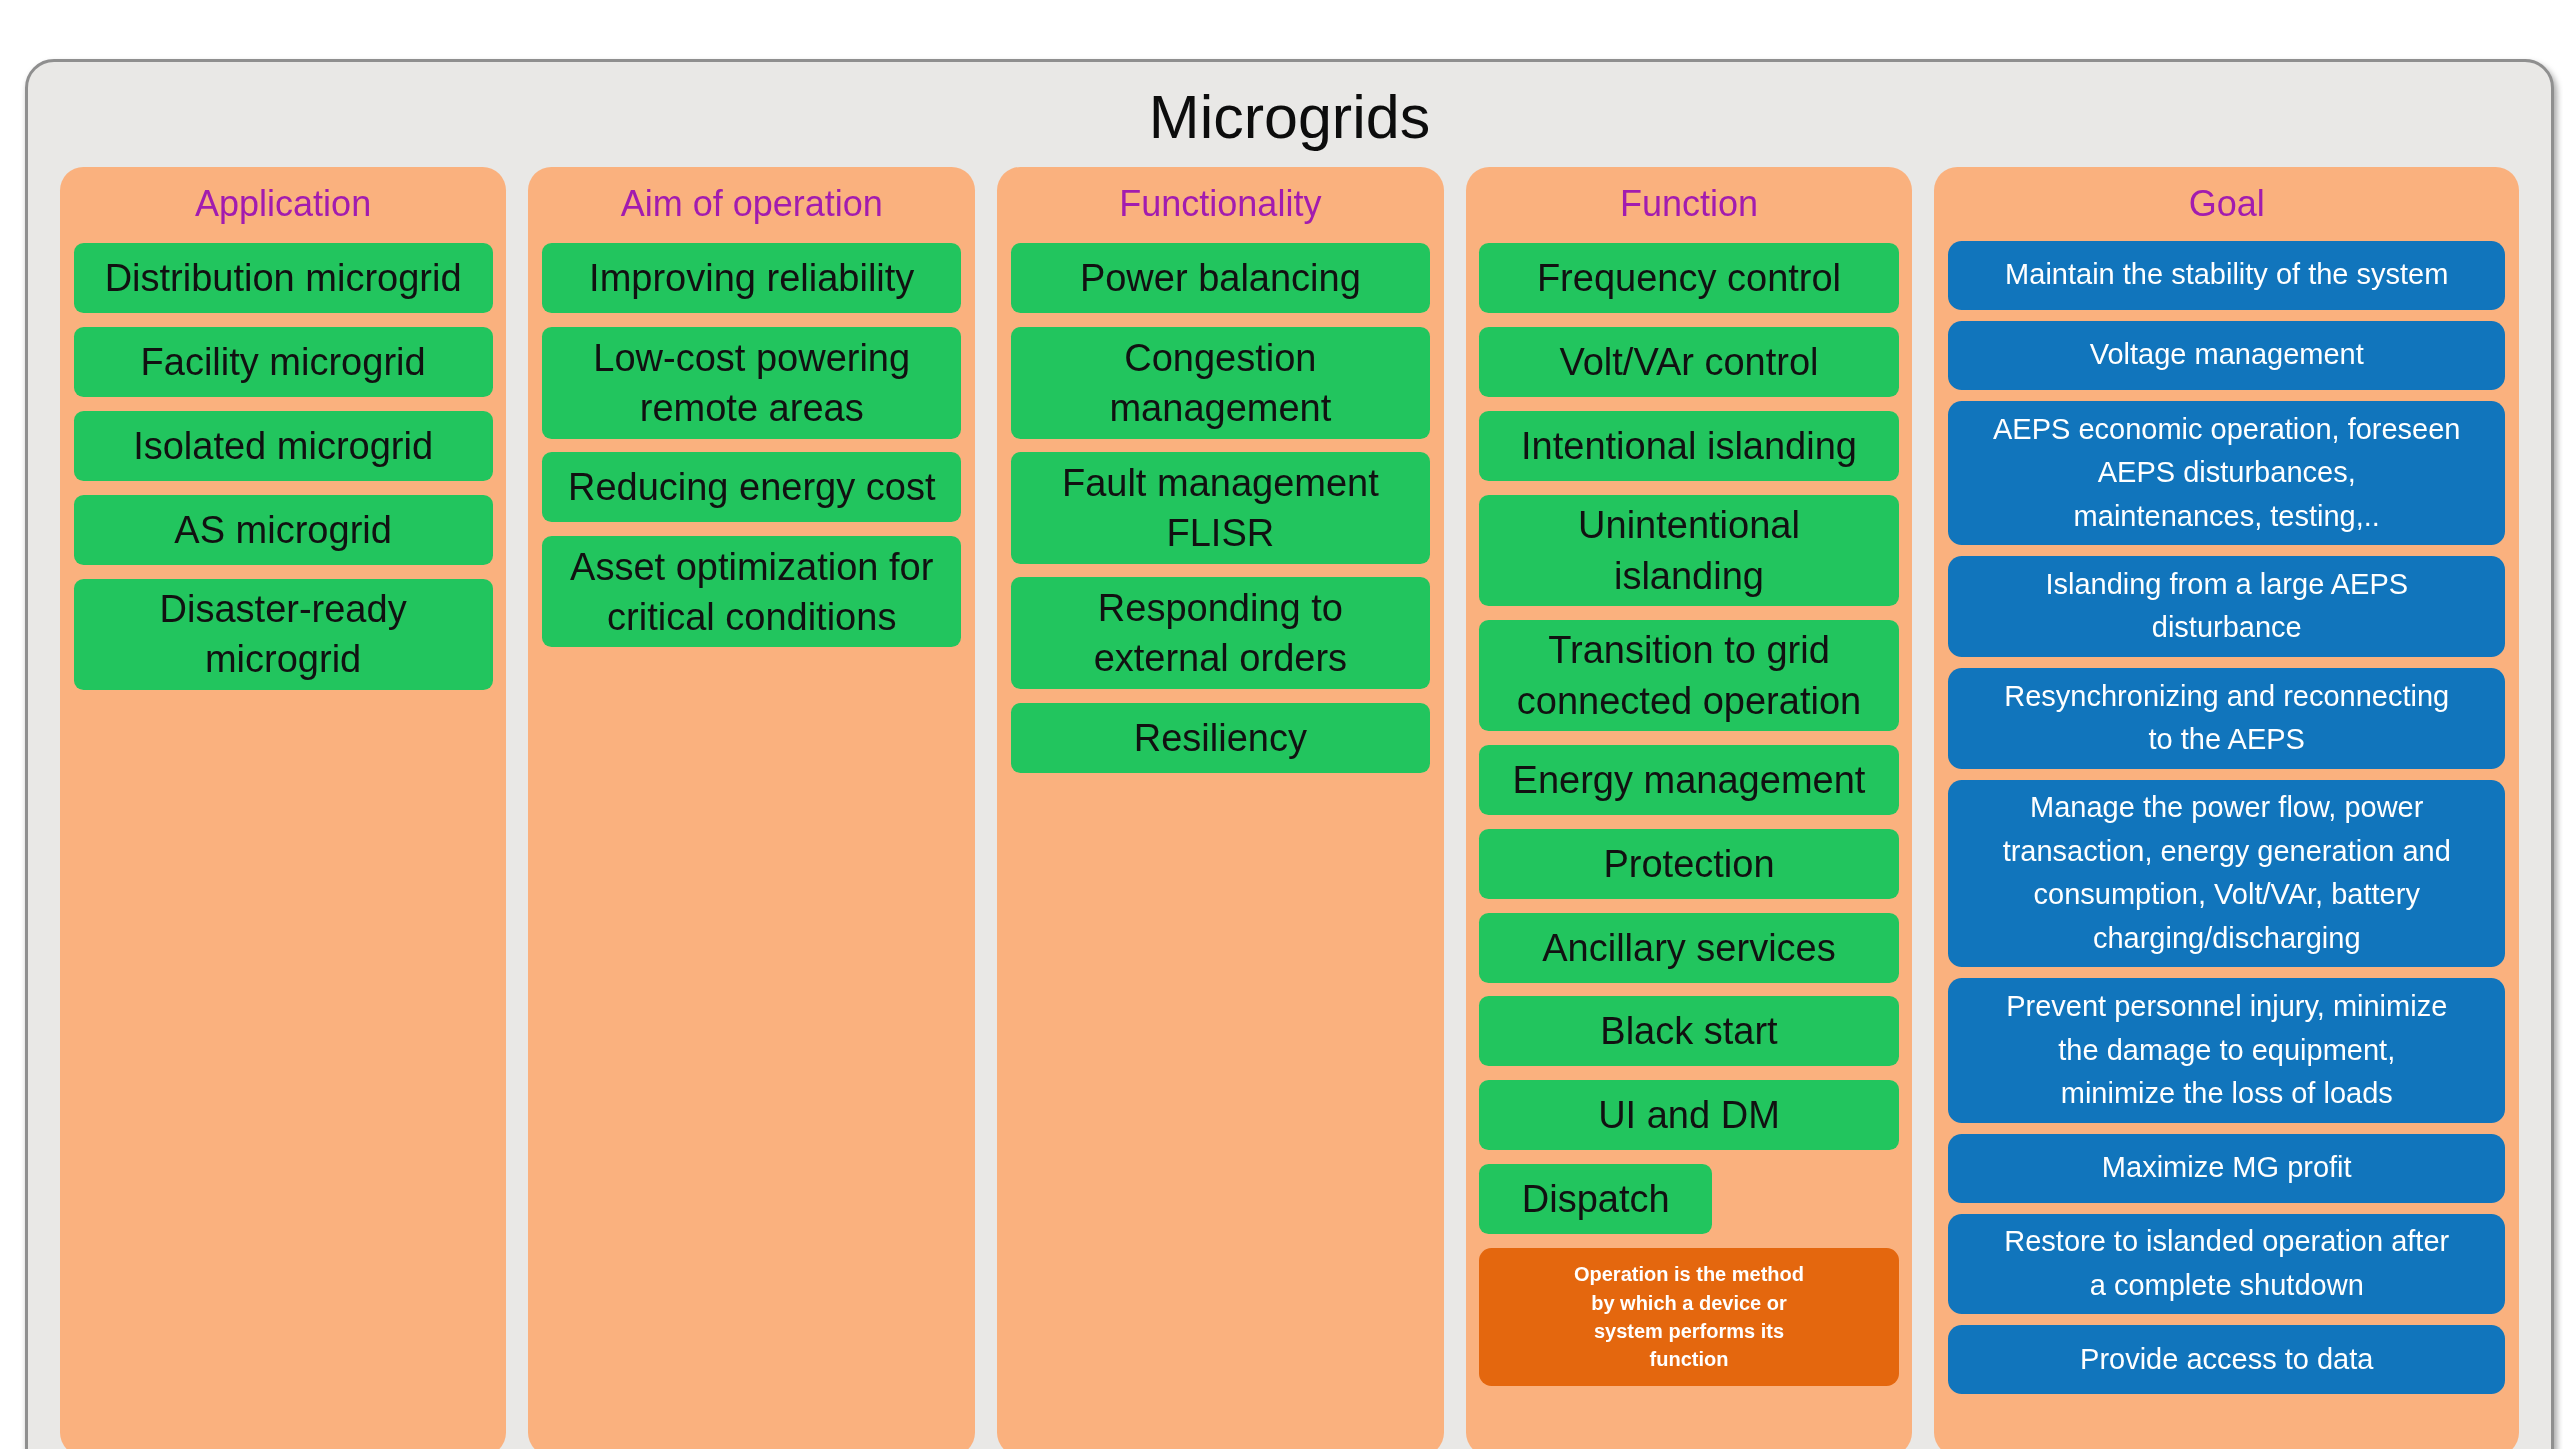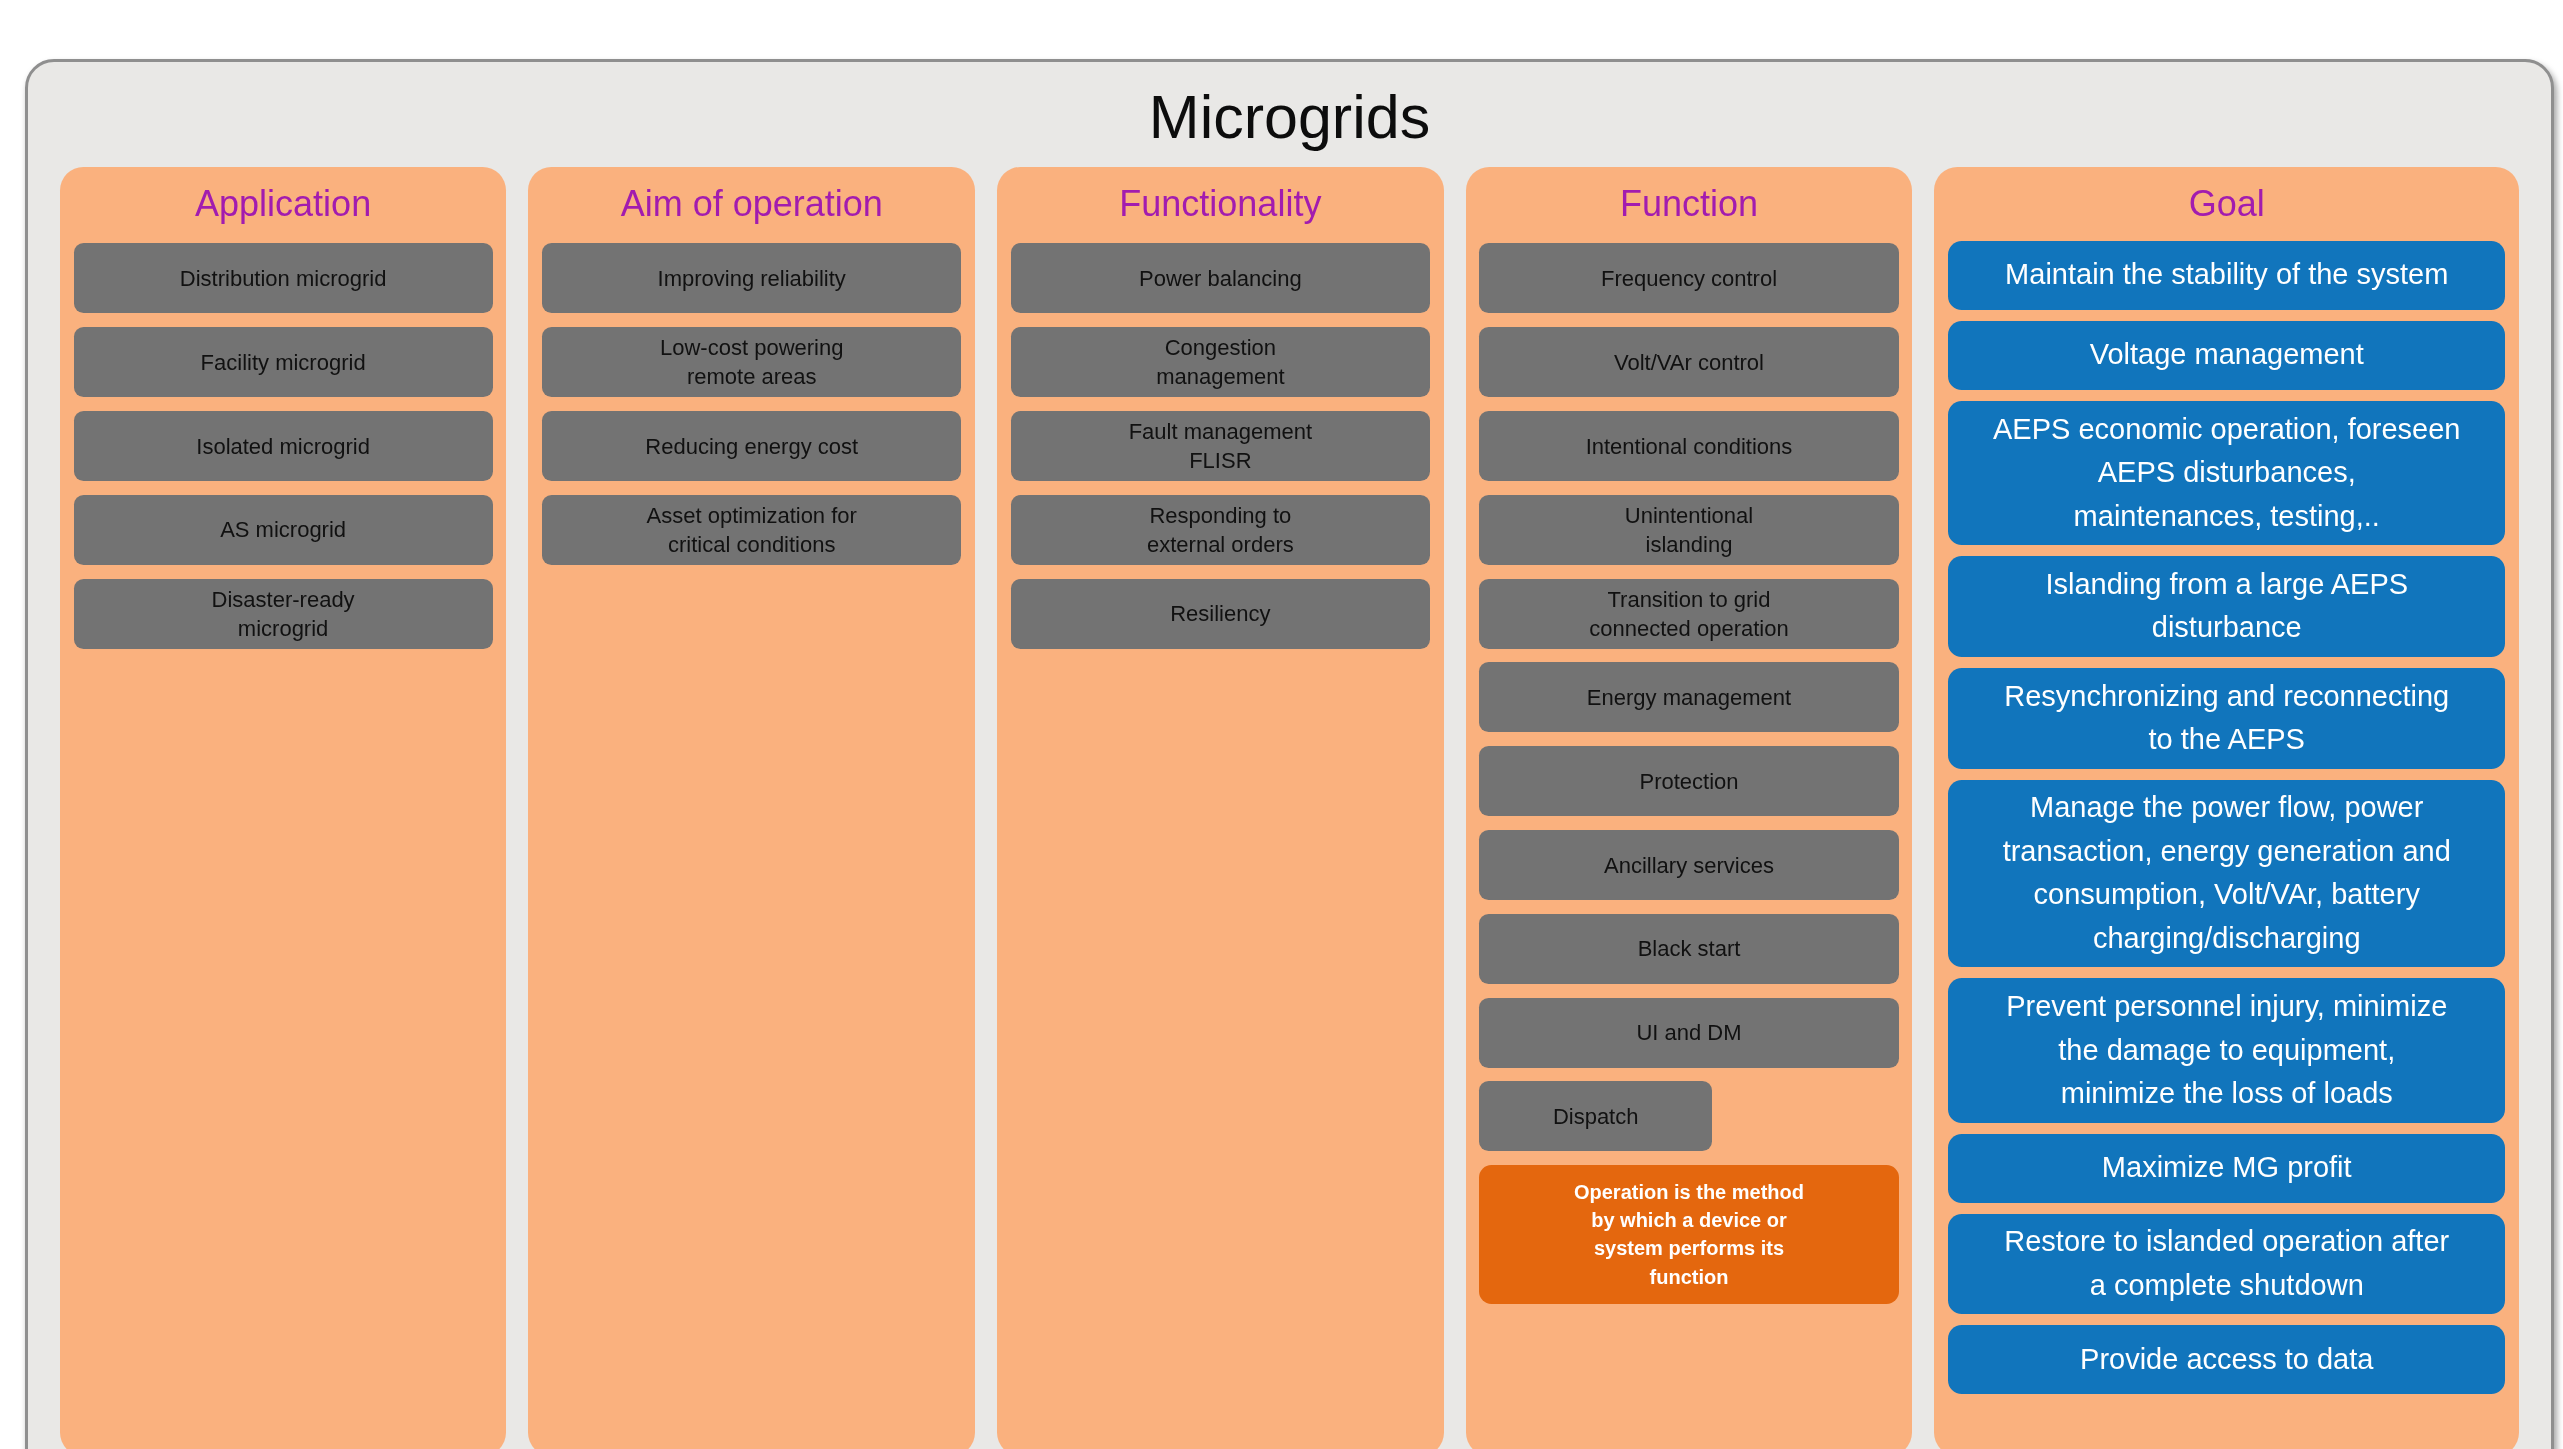--- a/index.html
+++ b/index.html
@@ -54,28 +54,28 @@
   .column.goal { flex: 1.33 1 0; gap: 11px; }
   .col-header {
     text-align: center;
     font-size: 36px;
     line-height: 48px;
     padding: 4.1px 0 1.4px 0;
     color: #a21caf;
     flex: 0 0 auto;
   }
   .item {
-    background: #737373;
+    background: #22c55e;
     border-radius: 9.6px;
     min-height: 70px;
     display: flex;
     align-items: center;
     justify-content: center;
     text-align: center;
-    font-size: 22px;
+    font-size: 38px;
     line-height: 1.32;
     color: #111111;
     padding: 5.5px 11px;
     box-sizing: border-box;
     white-space: pre-line;
     flex: 0 0 auto;
   }
   .goal .item {
     background: #1175bc;
     color: #ffffff;
@@ -129,21 +129,21 @@
     <div class="column">
       <div class="col-header">Functionality</div>
       <div class="items" style="display:contents"><div class="item">Power balancing</div><div class="item">Congestion
 management</div><div class="item">Fault management
 FLISR</div><div class="item">Responding to
 external orders</div><div class="item">Resiliency</div></div>
     </div>
 
     <div class="column">
       <div class="col-header">Function</div>
-      <div class="items" style="display:contents"><div class="item">Frequency control</div><div class="item">Volt/VAr control</div><div class="item">Intentional conditions</div><div class="item">Unintentional
+      <div class="items" style="display:contents"><div class="item">Frequency control</div><div class="item">Volt/VAr control</div><div class="item">Intentional islanding</div><div class="item">Unintentional
 islanding</div><div class="item">Transition to grid
 connected operation</div><div class="item">Energy management</div><div class="item">Protection</div><div class="item">Ancillary services</div><div class="item">Black start</div><div class="item">UI and DM</div><div class="split-row">
             <div class="item">Dispatch</div>
           </div><div class="note">Operation is the method
 by which a device or
 system performs its
 function</div></div>
     </div>
 
     <div class="column goal">

